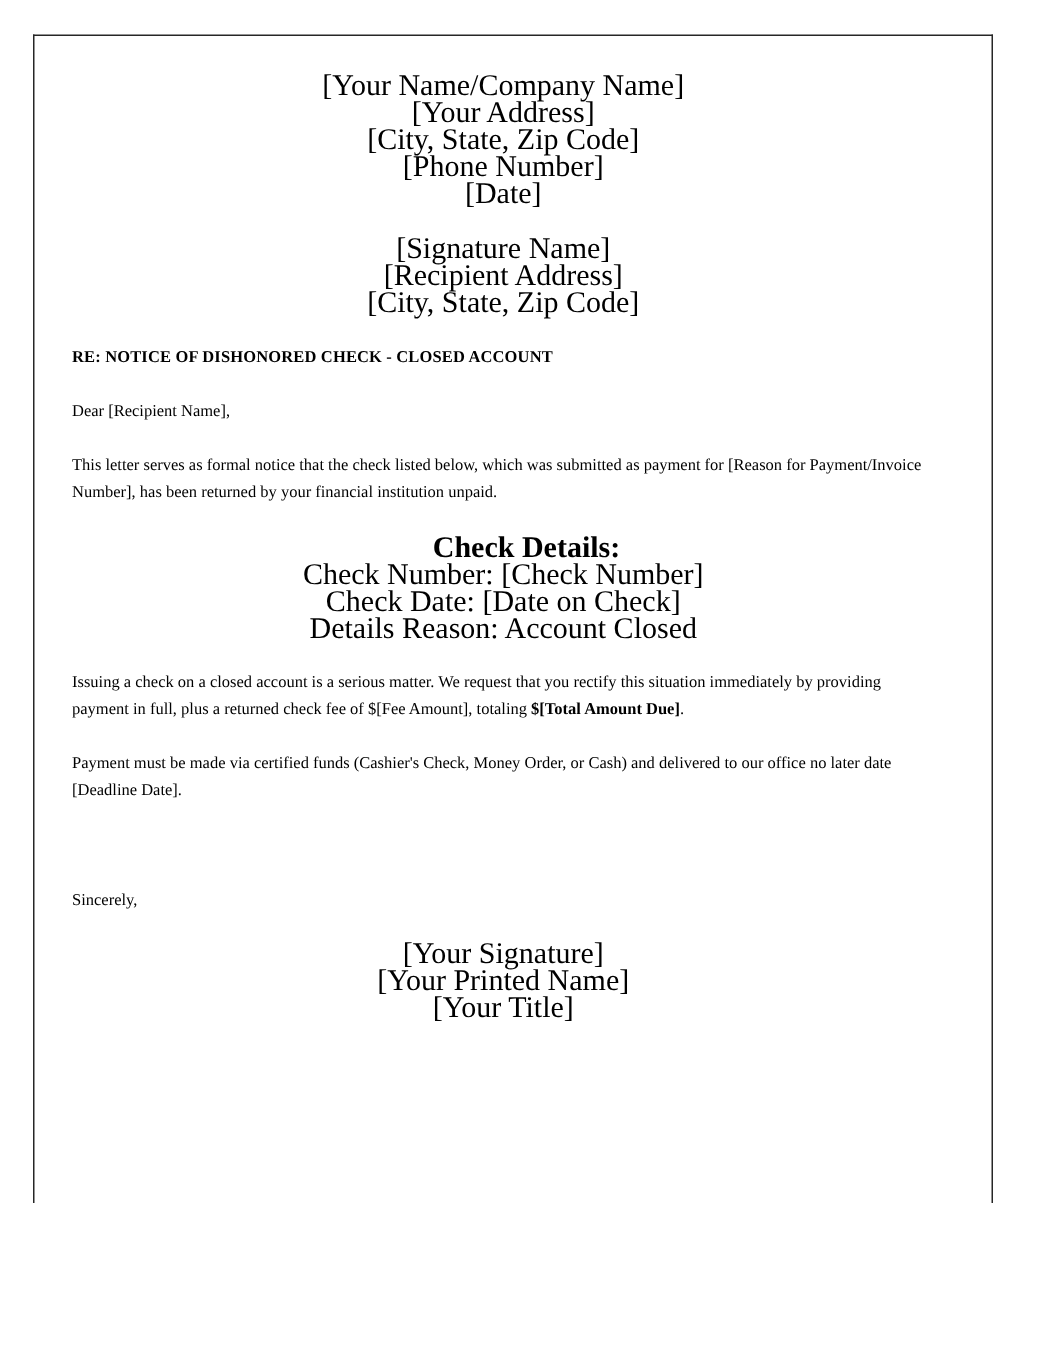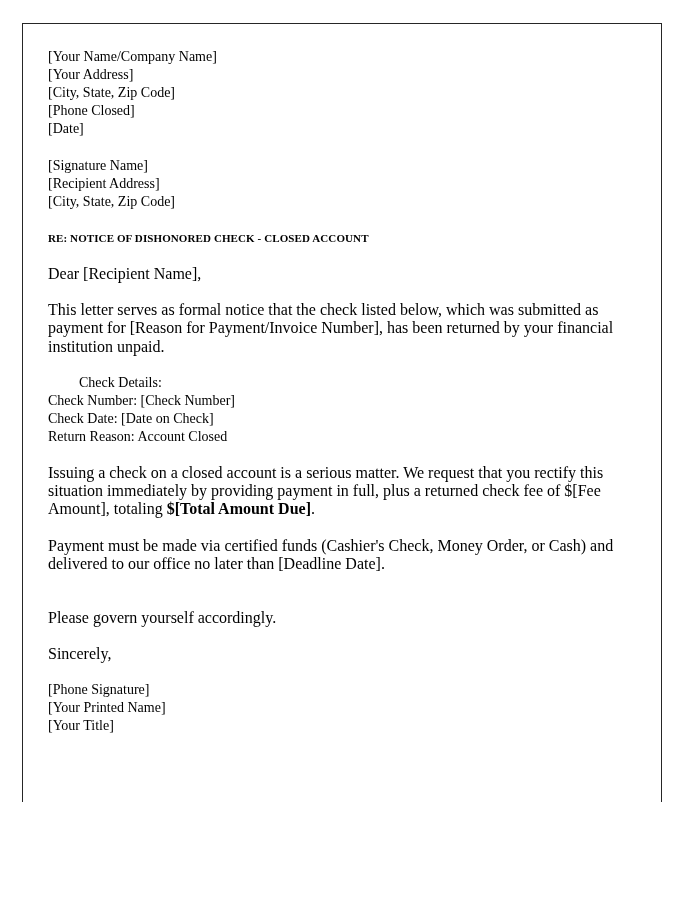--- a/index.html
+++ b/index.html
@@ -31,62 +31,62 @@
   }
 
   .letter-body {
     position: absolute;
     left: 48px;
     top: 48px;
     width: 575px;
   }
 
   .block {
-    font-size: 14px;
+    font-size: 20px;
     line-height: 18.1px;
-    text-align: left;
+    text-align: center;
   }
 
   
   .gap-line { height: 18.1px; }
 
   .line { white-space: pre-wrap; }
 
   .title {
     font-weight: bold;
     font-size: 11px;
     line-height: 18.1px;
     letter-spacing: 0.1px;
   }
 
   .para {
-    font-size: 16px;
+    font-size: 11px;
     line-height: 18.1px;
     text-align: left;
   }
 
   .details-heading {
-    font-weight: normal;
+    font-weight: bold;
     margin-left: 31px;
   }
 
   .bold-inline { font-weight: bold; }
 </style>
 </head>
 <body>
 
 <div class="page-frame"></div>
 
 <div class="letter-body">
 
   <div class="block">
     <div class="line">[Your Name/Company Name]</div>
     <div class="line">[Your Address]</div>
     <div class="line">[City, State, Zip Code]</div>
-    <div class="line">[Phone Closed]</div>
+    <div class="line">[Phone Number]</div>
     <div class="line">[Date]</div>
   </div>
 
   <div class="gap-line"></div>
 
   <div class="block">
     <div class="line">[Signature Name]</div>
     <div class="line">[Recipient Address]</div>
     <div class="line">[City, State, Zip Code]</div>
   </div>
@@ -102,43 +102,42 @@
   <div class="gap-line"></div>
 
   <div class="para">This letter serves as formal notice that the check listed below, which was submitted as payment for [Reason for Payment/Invoice Number], has been returned by your financial institution unpaid.</div>
 
   <div class="gap-line"></div>
 
   <div class="block">
     <div class="line details-heading">Check Details:</div>
     <div class="line">Check Number: [Check Number]</div>
     <div class="line">Check Date: [Date on Check]</div>
-    <div class="line">Return Reason: Account Closed</div>
+    <div class="line">Details Reason: Account Closed</div>
   </div>
 
   <div class="gap-line"></div>
 
   <div class="para"><span>Issuing a check on a closed account is a serious matter. We request that you rectify this situation immediately by providing payment in full, plus a returned check fee of $[Fee Amount], totaling </span><span class="bold-inline">$[Total Amount Due]</span><span>.</span></div>
 
   <div class="gap-line"></div>
 
-  <div class="para">Payment must be made via certified funds (Cashier's Check, Money Order, or Cash) and delivered to our office no later than [Deadline Date].</div>
+  <div class="para">Payment must be made via certified funds (Cashier's Check, Money Order, or Cash) and delivered to our office no later date [Deadline Date].</div>
 
   <div class="gap-line"></div>
 
 
   <div class="gap-line"></div>
 
-  <div class="para">Please govern yourself accordingly.</div>
 
   <div class="gap-line"></div>
 
   <div class="para">Sincerely,</div>
 
   <div class="gap-line"></div>
 
   <div class="block">
-    <div class="line">[Phone Signature]</div>
+    <div class="line">[Your Signature]</div>
     <div class="line">[Your Printed Name]</div>
     <div class="line">[Your Title]</div>
   </div>
 
 </div>
 
 </body></html>

